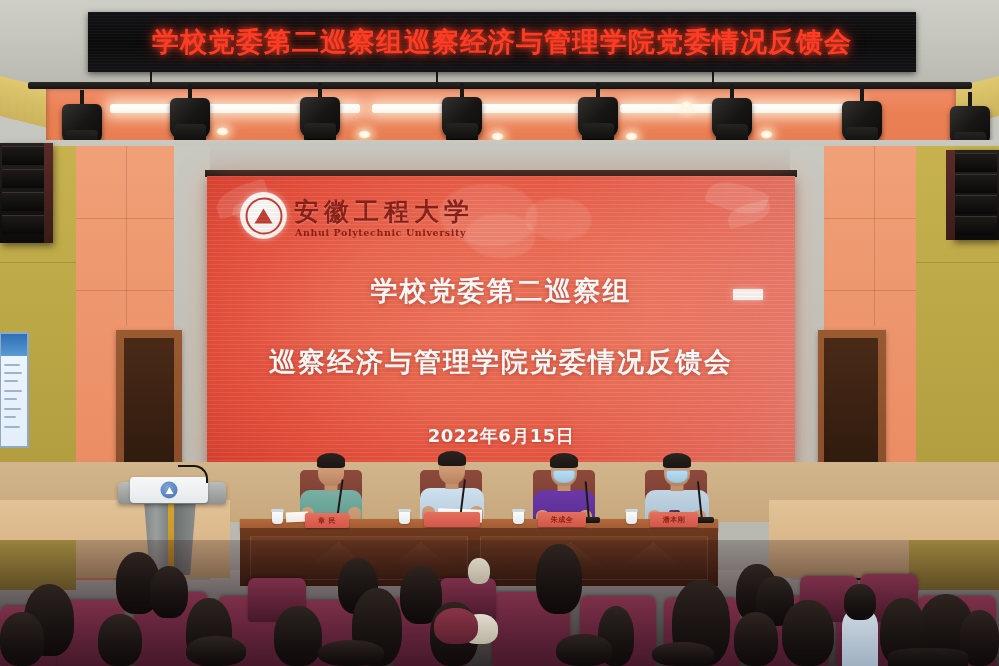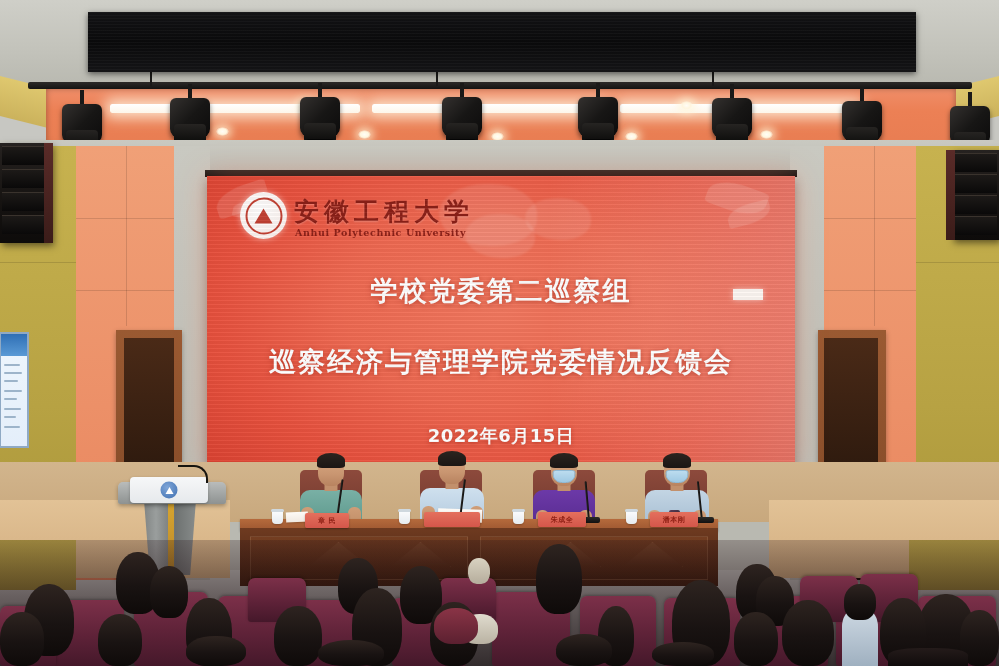--- a/index.html
+++ b/index.html
@@ -570,20 +570,25 @@
     <div class="screen-date">2022年6月15日</div>
 
     <div class="glitch-block" style="left:526px;top:113px;width:30px;height:11px;"></div>
   </div>
 
   <div style="position:absolute;left:88px;top:12px;width:828px;height:60px;
               background:linear-gradient(180deg,#131315 0%,#0a0a0b 50%,#141416 100%);
               box-shadow:0 2px 6px rgba(0,0,0,.55);overflow:hidden;">
     <div style="position:absolute;inset:0;
                 background:repeating-linear-gradient(180deg,rgba(255,255,255,.03) 0px,rgba(255,255,255,.03) 1px,transparent 1px,transparent 3px);"></div>
+    <div style="position:absolute;left:0;right:0;top:50%;transform:translateY(-50%);
+                text-align:center;color:#ff3b24;font-size:27px;font-weight:700;
+                letter-spacing:1px;white-space:nowrap;
+                font-family:'DejaVu Serif','Liberation Serif',serif;
+                text-shadow:0 0 7px rgba(255,70,40,.95),0 0 16px rgba(255,50,25,.55);">学校党委第二巡察组巡察经济与管理学院党委情况反馈会</div>
   </div>
 
   <div class="stage-floor"></div>
   <div class="floor-left"></div>
   <div class="floor-right"></div>
 
   <div class="podium-col"></div>
   <div class="podium-stripe"></div>
   <div class="podium-top"></div>
   <div class="podium-face">

